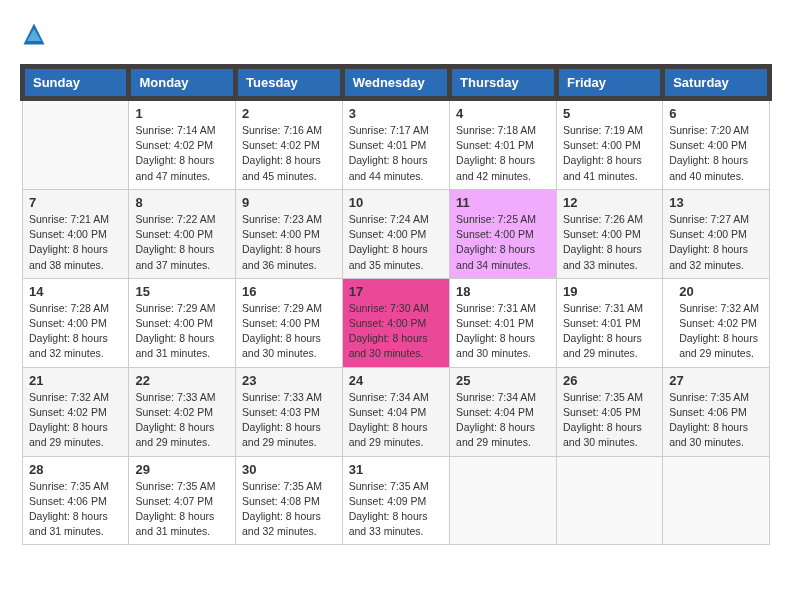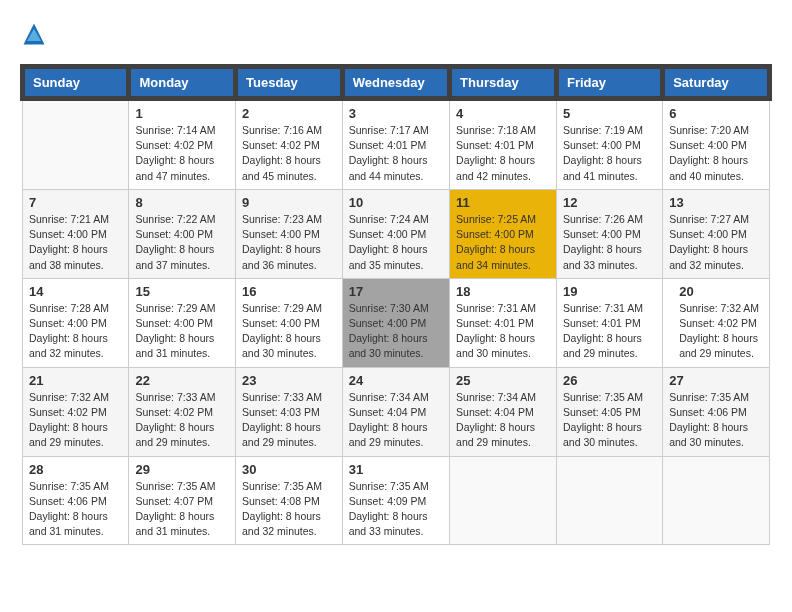--- a/index.html
+++ b/index.html
@@ -161,21 +161,21 @@
           <div class="day-info">Sunrise: 7:22 AM<br>Sunset: 4:00 PM<br>Daylight: 8 hours<br>and 37 minutes.</div>
         </td>
         <td style="background: rgb(245, 245, 245);">
           <span class="day-number">9</span>
           <div class="day-info">Sunrise: 7:23 AM<br>Sunset: 4:00 PM<br>Daylight: 8 hours<br>and 36 minutes.</div>
         </td>
         <td style="background: rgb(245, 245, 245);">
           <span class="day-number">10</span>
           <div class="day-info">Sunrise: 7:24 AM<br>Sunset: 4:00 PM<br>Daylight: 8 hours<br>and 35 minutes.</div>
         </td>
-        <td style="background: #eab308; margin-left: 20px;">
+        <td style="background: #f0abfc; margin-left: 20px;">
           <span class="day-number">11</span>
           <div class="day-info">Sunrise: 7:25 AM<br>Sunset: 4:00 PM<br>Daylight: 8 hours<br>and 34 minutes.</div>
         </td>
         <td style="background: rgb(245, 245, 245);">
           <span class="day-number">12</span>
           <div class="day-info">Sunrise: 7:26 AM<br>Sunset: 4:00 PM<br>Daylight: 8 hours<br>and 33 minutes.</div>
         </td>
         <td style="background: rgb(245, 245, 245);">
           <span class="day-number">13</span>
           <div class="day-info">Sunrise: 7:27 AM<br>Sunset: 4:00 PM<br>Daylight: 8 hours<br>and 32 minutes.</div>
@@ -187,21 +187,21 @@
           <div class="day-info">Sunrise: 7:28 AM<br>Sunset: 4:00 PM<br>Daylight: 8 hours<br>and 32 minutes.</div>
         </td>
         <td style="background: rgb(255, 255, 255);">
           <span class="day-number">15</span>
           <div class="day-info">Sunrise: 7:29 AM<br>Sunset: 4:00 PM<br>Daylight: 8 hours<br>and 31 minutes.</div>
         </td>
         <td style="background: rgb(255, 255, 255);">
           <span class="day-number">16</span>
           <div class="day-info">Sunrise: 7:29 AM<br>Sunset: 4:00 PM<br>Daylight: 8 hours<br>and 30 minutes.</div>
         </td>
-        <td style="background: #a3a3a3;">
+        <td style="background: #ec4899;">
           <span class="day-number">17</span>
           <div class="day-info">Sunrise: 7:30 AM<br>Sunset: 4:00 PM<br>Daylight: 8 hours<br>and 30 minutes.</div>
         </td>
         <td style="background: rgb(255, 255, 255);">
           <span class="day-number">18</span>
           <div class="day-info">Sunrise: 7:31 AM<br>Sunset: 4:01 PM<br>Daylight: 8 hours<br>and 30 minutes.</div>
         </td>
         <td style="background: rgb(255, 255, 255);">
           <span class="day-number">19</span>
           <div class="day-info">Sunrise: 7:31 AM<br>Sunset: 4:01 PM<br>Daylight: 8 hours<br>and 29 minutes.</div>

